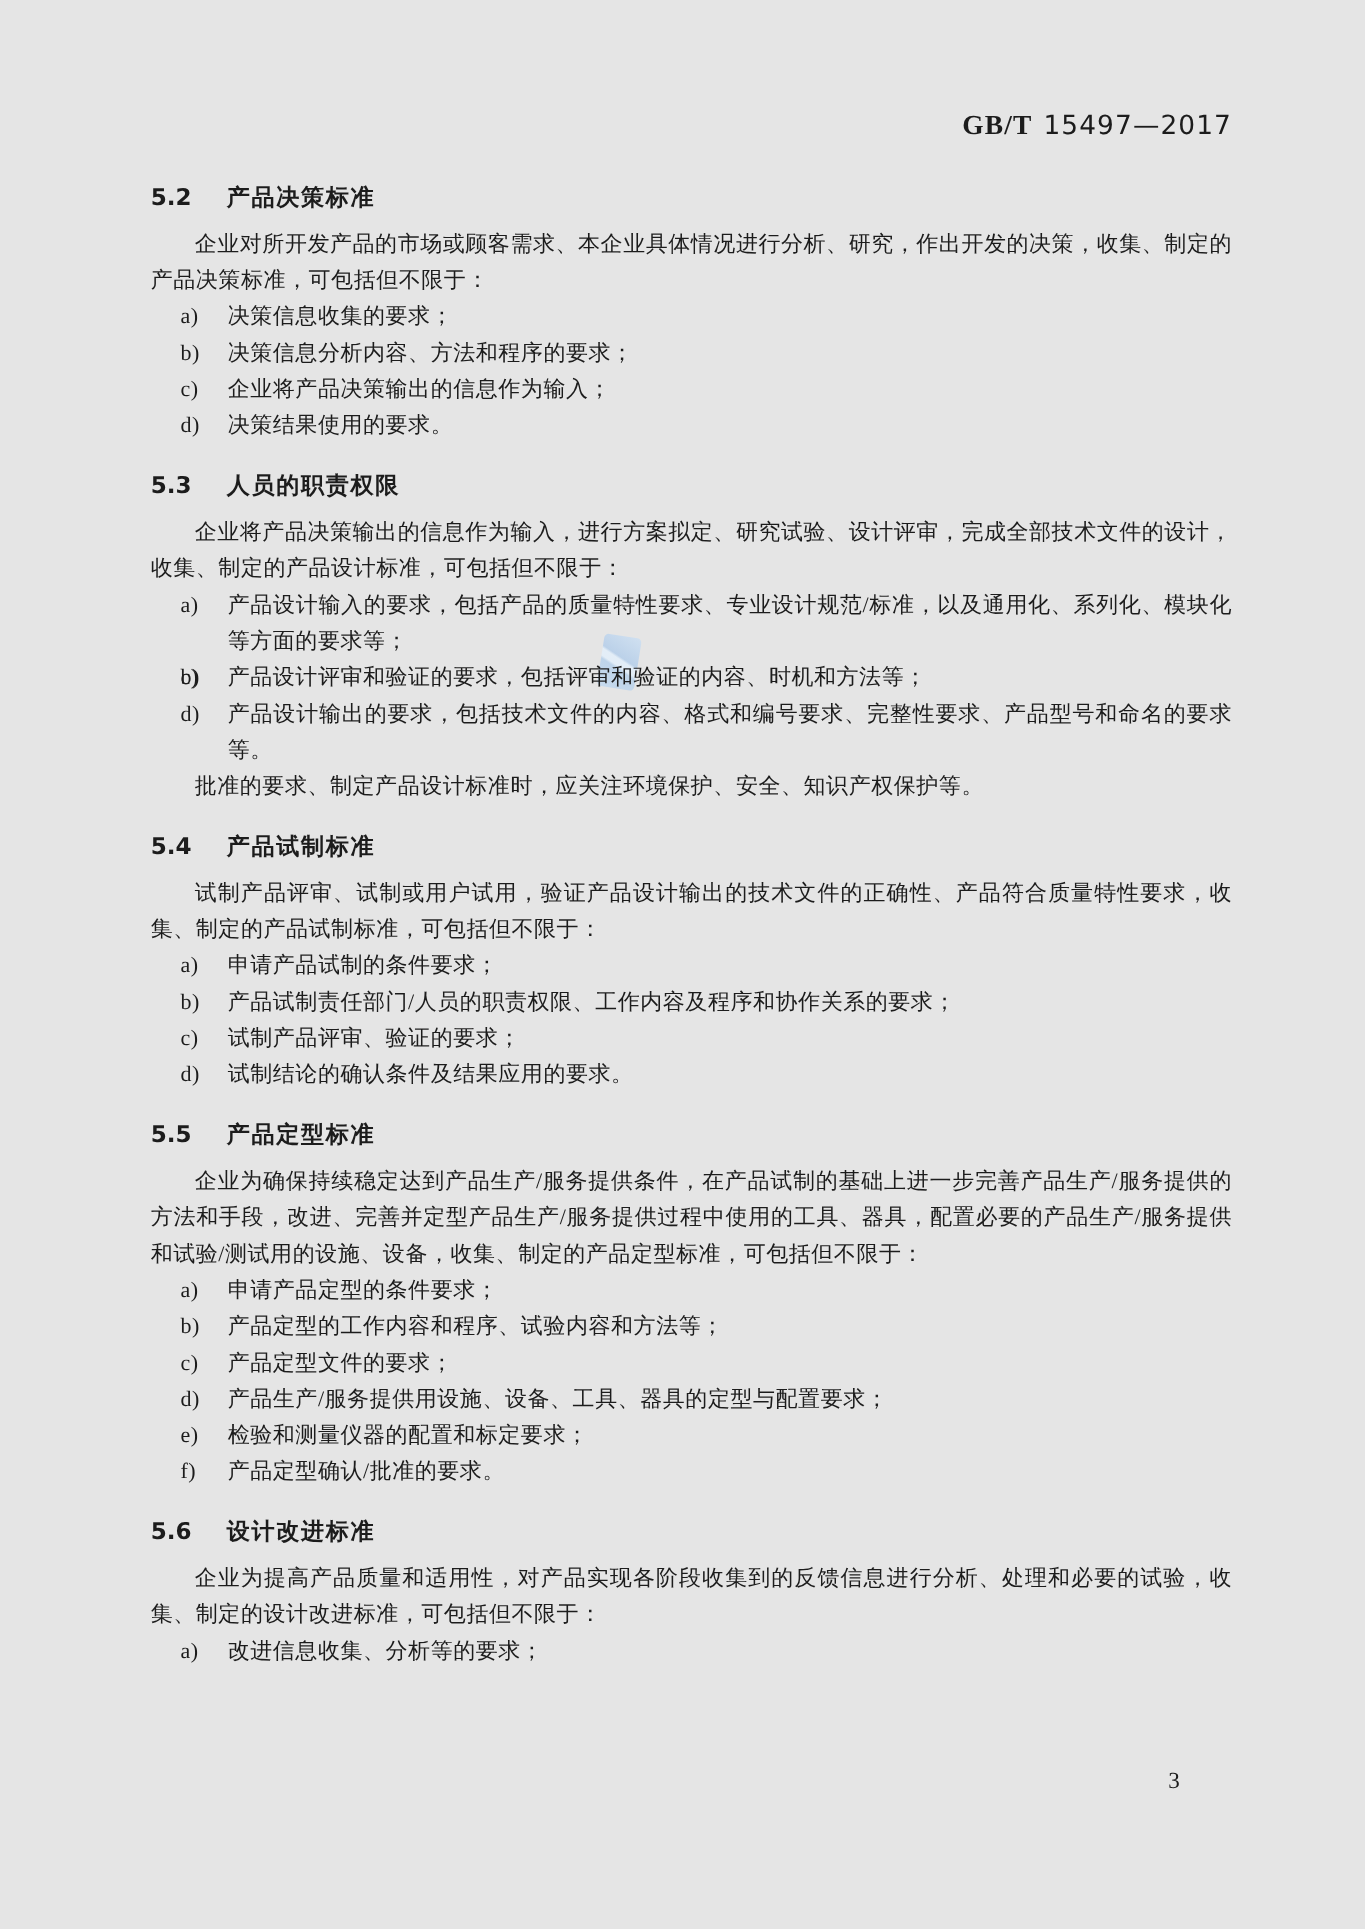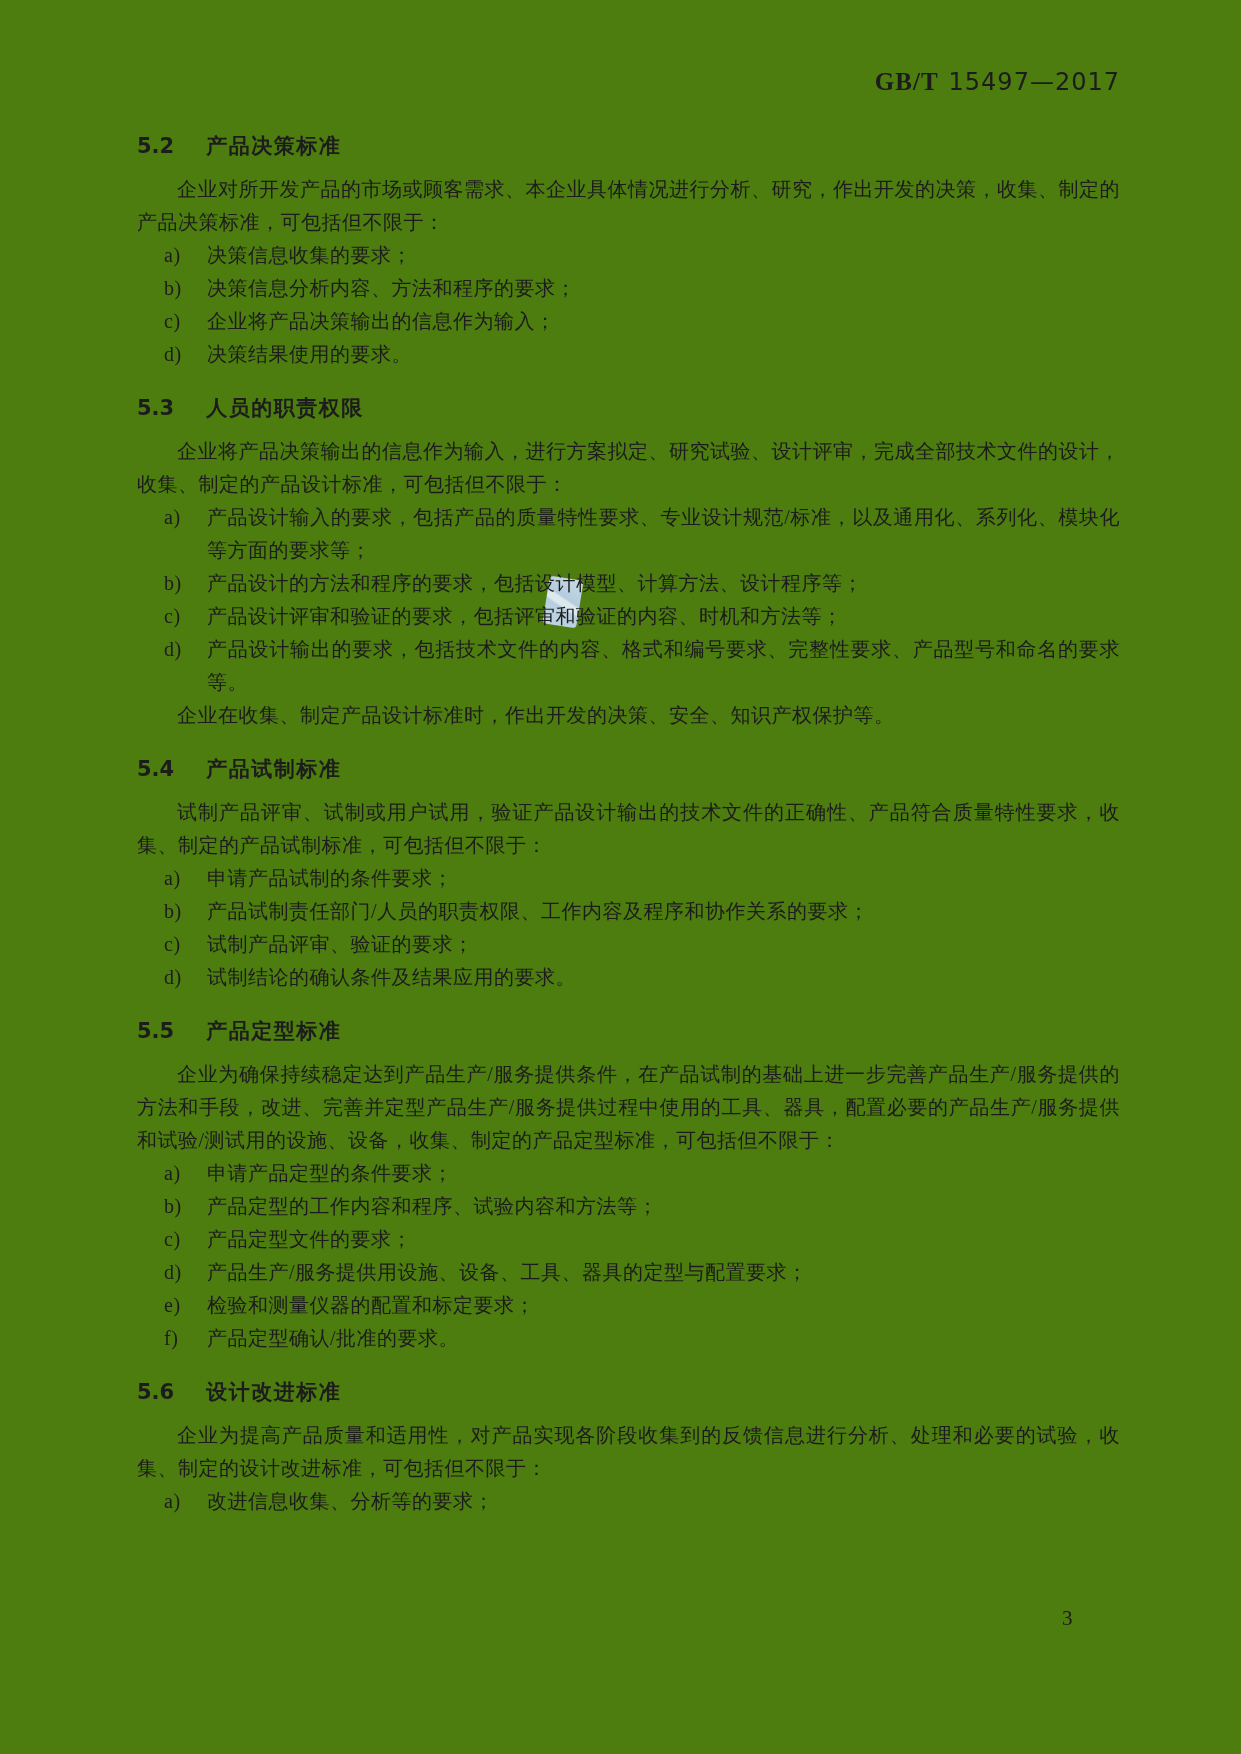--- a/index.html
+++ b/index.html
@@ -5,23 +5,23 @@
   html, body {
     margin: 0;
     padding: 0;
     background: #ffffff;
   }
   .page {
     position: relative;
     width: 1241px;
     height: 1754px;
     margin: 0 auto;
-    background: #4d7c0f;
+    background: #e5e5e5;
     box-sizing: border-box;
-    padding: 68px 121px 0 137px;
+    padding: 100px 121px 0 137px;
     color: #1c1c1c;
     font-family: "Liberation Serif", "DejaVu Serif", serif;
     overflow: hidden;
   }
   .doc-header {
     text-align: right;
     margin: 0 0 34px 0;
     white-space: nowrap;
   }
   .hdr-prefix {
@@ -113,24 +113,24 @@
   <div class="content" id="doc-content">
       <div class="sec-heading"><span class="sec-num">5.2</span><span class="sec-title">产品决策标准</span></div>
       <p class="para">企业对所开发产品的市场或顾客需求、本企业具体情况进行分析、研究，作出开发的决策，收集、制定的产品决策标准，可包括但不限于：</p>
       <div class="li"><span class="lbl">a)</span><span class="li-text">决策信息收集的要求；</span></div>
       <div class="li"><span class="lbl">b)</span><span class="li-text">决策信息分析内容、方法和程序的要求；</span></div>
       <div class="li"><span class="lbl">c)</span><span class="li-text">企业将产品决策输出的信息作为输入；</span></div>
       <div class="li"><span class="lbl">d)</span><span class="li-text">决策结果使用的要求。</span></div>
       <div class="sec-heading"><span class="sec-num">5.3</span><span class="sec-title">人员的职责权限</span></div>
       <p class="para">企业将产品决策输出的信息作为输入，进行方案拟定、研究试验、设计评审，完成全部技术文件的设计，收集、制定的产品设计标准，可包括但不限于：</p>
       <div class="li"><span class="lbl">a)</span><span class="li-text">产品设计输入的要求，包括产品的质量特性要求、专业设计规范/标准，以及通用化、系列化、模块化等方面的要求等；</span></div>
-      <div class="li"><span class="lbl">b)</span><span class="li-text">产品设计的方法和程序的要求，包括设计模型、计算方法、设计程序等；</span></div>
+      <div class="li"><span class="lbl">b)</span></div>
       <div class="li"><span class="lbl">c)</span><span class="li-text">产品设计评审和验证的要求，包括评审和验证的内容、时机和方法等；</span></div>
       <div class="li"><span class="lbl">d)</span><span class="li-text">产品设计输出的要求，包括技术文件的内容、格式和编号要求、完整性要求、产品型号和命名的要求等。</span></div>
-      <p class="para">企业在收集、制定产品设计标准时，作出开发的决策、安全、知识产权保护等。</p>
+      <p class="para">批准的要求、制定产品设计标准时，应关注环境保护、安全、知识产权保护等。</p>
       <div class="sec-heading"><span class="sec-num">5.4</span><span class="sec-title">产品试制标准</span></div>
       <p class="para">试制产品评审、试制或用户试用，验证产品设计输出的技术文件的正确性、产品符合质量特性要求，收集、制定的产品试制标准，可包括但不限于：</p>
       <div class="li"><span class="lbl">a)</span><span class="li-text">申请产品试制的条件要求；</span></div>
       <div class="li"><span class="lbl">b)</span><span class="li-text">产品试制责任部门/人员的职责权限、工作内容及程序和协作关系的要求；</span></div>
       <div class="li"><span class="lbl">c)</span><span class="li-text">试制产品评审、验证的要求；</span></div>
       <div class="li"><span class="lbl">d)</span><span class="li-text">试制结论的确认条件及结果应用的要求。</span></div>
       <div class="sec-heading"><span class="sec-num">5.5</span><span class="sec-title">产品定型标准</span></div>
       <p class="para">企业为确保持续稳定达到产品生产/服务提供条件，在产品试制的基础上进一步完善产品生产/服务提供的方法和手段，改进、完善并定型产品生产/服务提供过程中使用的工具、器具，配置必要的产品生产/服务提供和试验/测试用的设施、设备，收集、制定的产品定型标准，可包括但不限于：</p>
       <div class="li"><span class="lbl">a)</span><span class="li-text">申请产品定型的条件要求；</span></div>
       <div class="li"><span class="lbl">b)</span><span class="li-text">产品定型的工作内容和程序、试验内容和方法等；</span></div>

